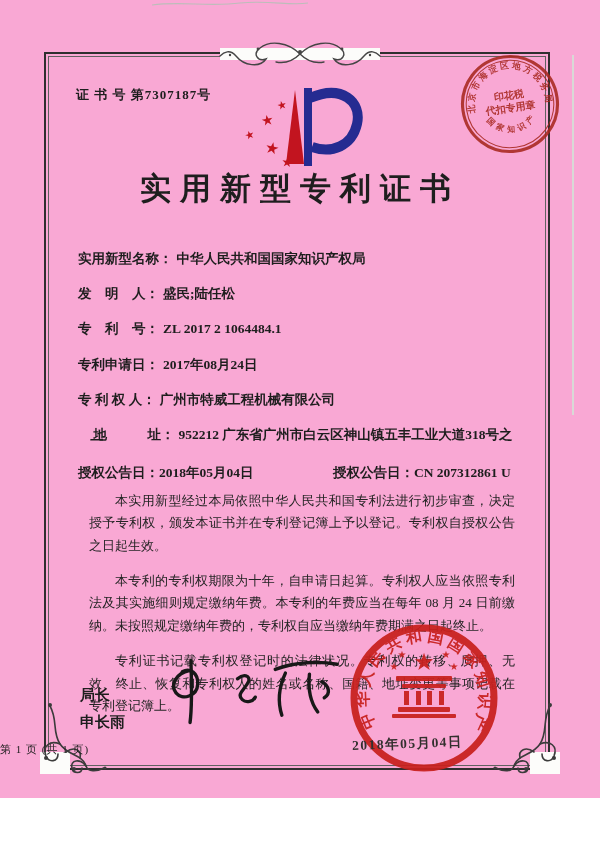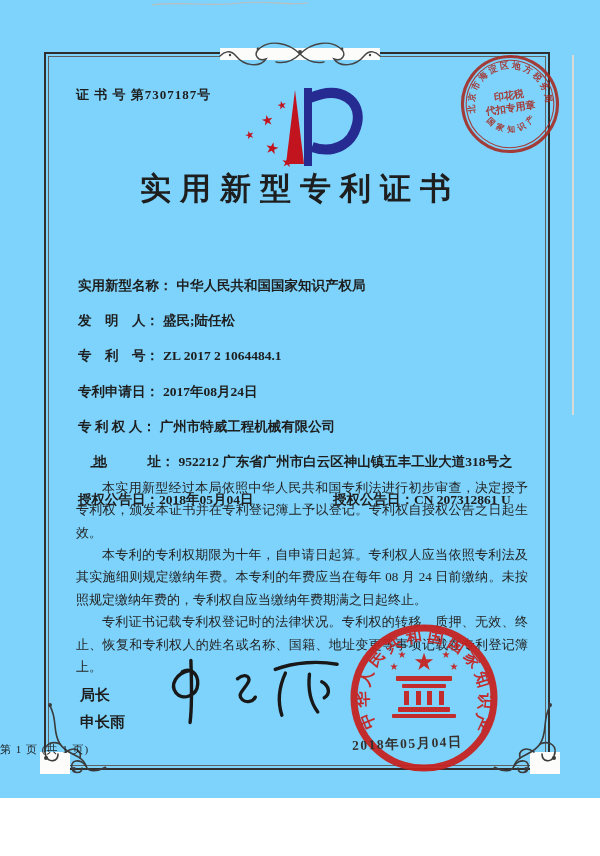--- a/index.html
+++ b/index.html
@@ -1,42 +1,42 @@
 <!DOCTYPE html>
 <html><head>
 <meta charset="utf-8">
 <style>
   html,body{margin:0;padding:0;background:#e9e9e7;}
-  .page{position:relative;width:600px;height:856px;margin:0 auto;background:#7dd3fc;overflow:hidden;
+  .page{position:relative;width:600px;height:856px;margin:0 auto;background:#f9a8d4;overflow:hidden;
         font-family:"Liberation Serif","DejaVu Serif",serif;color:#1e1e1e;}
   
   .frame-outer{position:absolute;left:44px;top:52px;width:502px;height:714px;border:2px solid #2f2f2f;}
   .frame-inner{position:absolute;inset:2px;border:1px solid #606060;}
   .ornament{position:absolute;pointer-events:none;}
   .scan-line{position:absolute;left:572px;top:55px;width:2px;height:360px;background:#d9d9d6;}
   .scan-squiggle{position:absolute;left:150px;top:0px;width:160px;height:8px;}
   
   .cert-no{position:absolute;left:76px;top:86px;font-size:13px;font-weight:bold;letter-spacing:1px;}
   .logo{position:absolute;left:238px;top:84px;width:130px;height:86px;}
   .title{position:absolute;left:0;top:168px;width:100%;text-align:center;
          font-size:31px;font-weight:bold;letter-spacing:9px;}
   
   .tax-seal{position:absolute;left:452px;top:46px;width:116px;height:116px;transform:rotate(-8deg);opacity:.88;}
   
-  .fields{position:absolute;left:78px;top:250px;width:450px;font-size:13.5px;font-weight:bold;margin-top:27px;}
+  .fields{position:absolute;left:78px;top:250px;width:450px;font-size:13.5px;font-weight:bold;}
   .row{display:flex;margin-bottom:17px;line-height:1.35;}
   .row .lbl{flex:0 0 auto;white-space:nowrap;}
   .row .val{margin-left:4px;}
   .addr-cont{margin:-14px 0 14px 12px;}
   .grant-row{position:relative;display:block;height:18px;}
   .grant-right{position:absolute;left:255px;top:0;white-space:nowrap;}
   
   .paras{position:absolute;left:76px;top:477px;width:452px;font-size:13px;line-height:1.72;
          text-align:justify;color:#242424;}
-  .paras p{margin:0;text-indent:2em;}
+  .paras p{margin:13px;text-indent:2em;}
   
   .signer{position:absolute;left:80px;top:682px;font-size:15px;font-weight:bold;line-height:1.8;}
   .signature{position:absolute;left:150px;top:652px;width:220px;height:78px;transform:rotate(-2deg);}
   
   .main-seal{position:absolute;left:338px;top:612px;width:172px;height:172px;opacity:.93;}
   .seal-date{position:absolute;left:352px;top:735px;font-size:13.5px;font-weight:bold;letter-spacing:1.5px;
              color:#33302e;transform:rotate(-2deg);white-space:nowrap;}
   .page-no{position:absolute;left:0;top:742px;width:100%;text-align:left;font-size:11px;letter-spacing:1px;}
   
   .footer{position:absolute;left:0;top:798px;width:600px;height:58px;background:#ffffff;}

